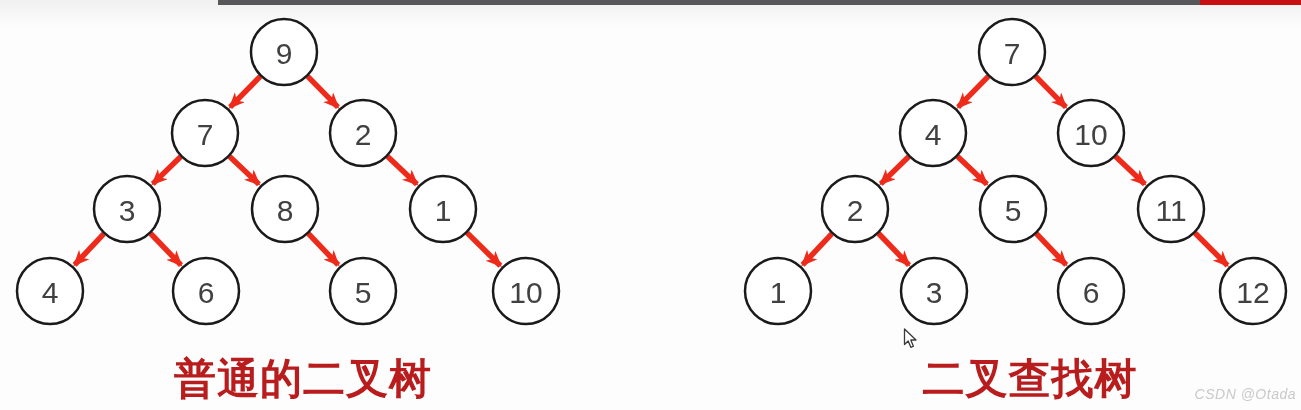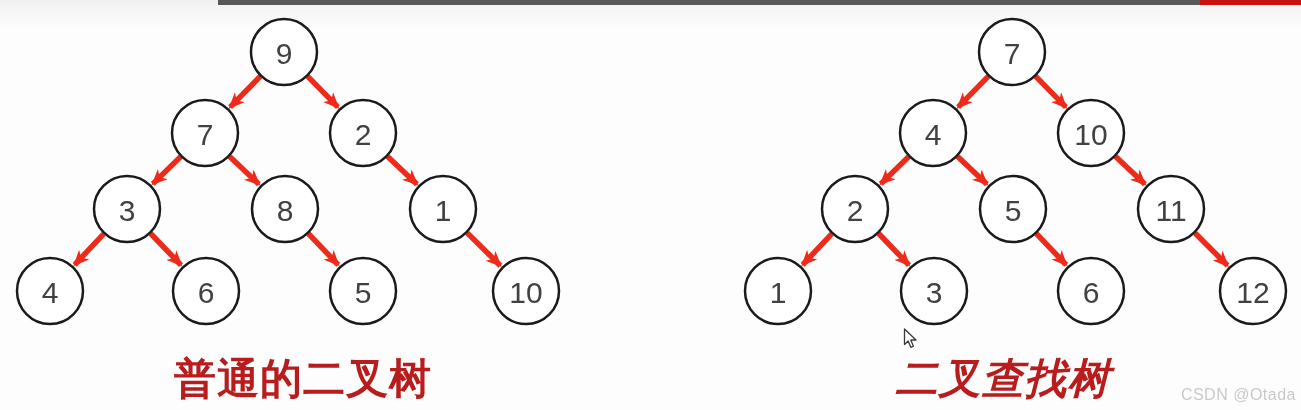--- a/index.html
+++ b/index.html
@@ -46,28 +46,29 @@
     width: 400px;
     text-align: center;
     font-size: 42px;
     font-weight: 700;
     letter-spacing: 1px;
     color: #b91c1c;
     line-height: 1.1;
     white-space: nowrap;
   }
   .caption.left  { left: 103px; }
-  .caption.right { left: 803px; font-style: italic; }
+  .caption.right { left: 830px; }
   .watermark {
     position: absolute;
     top: 386px;
     right: 5px;
-    font-size: 16px;
+    font-size: 14px;
     color: #c9c9c9;
     letter-spacing: 0.5px;
+    font-style: italic;
   }
   .cursor {
     position: absolute;
     left: 903px;
     top: 328px;
     width: 15px;
     height: 21px;
   }
 </style>
 </head>

